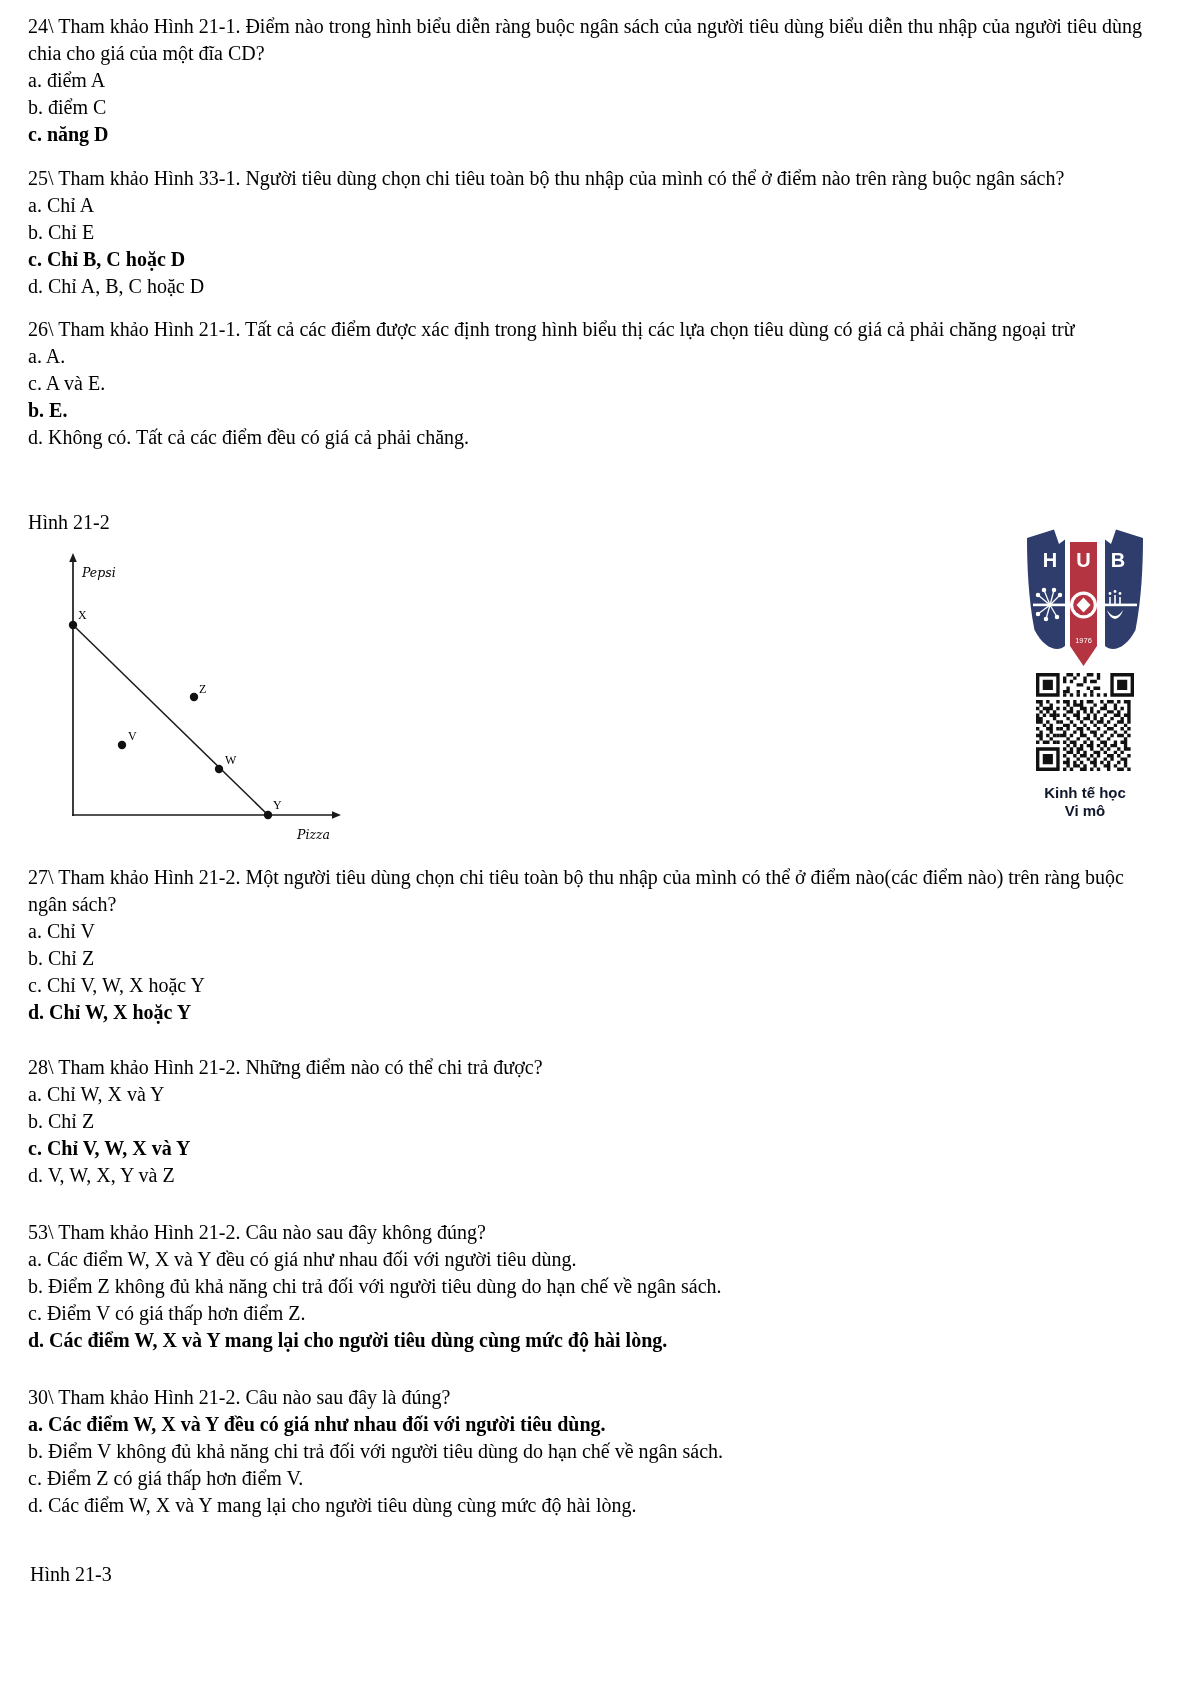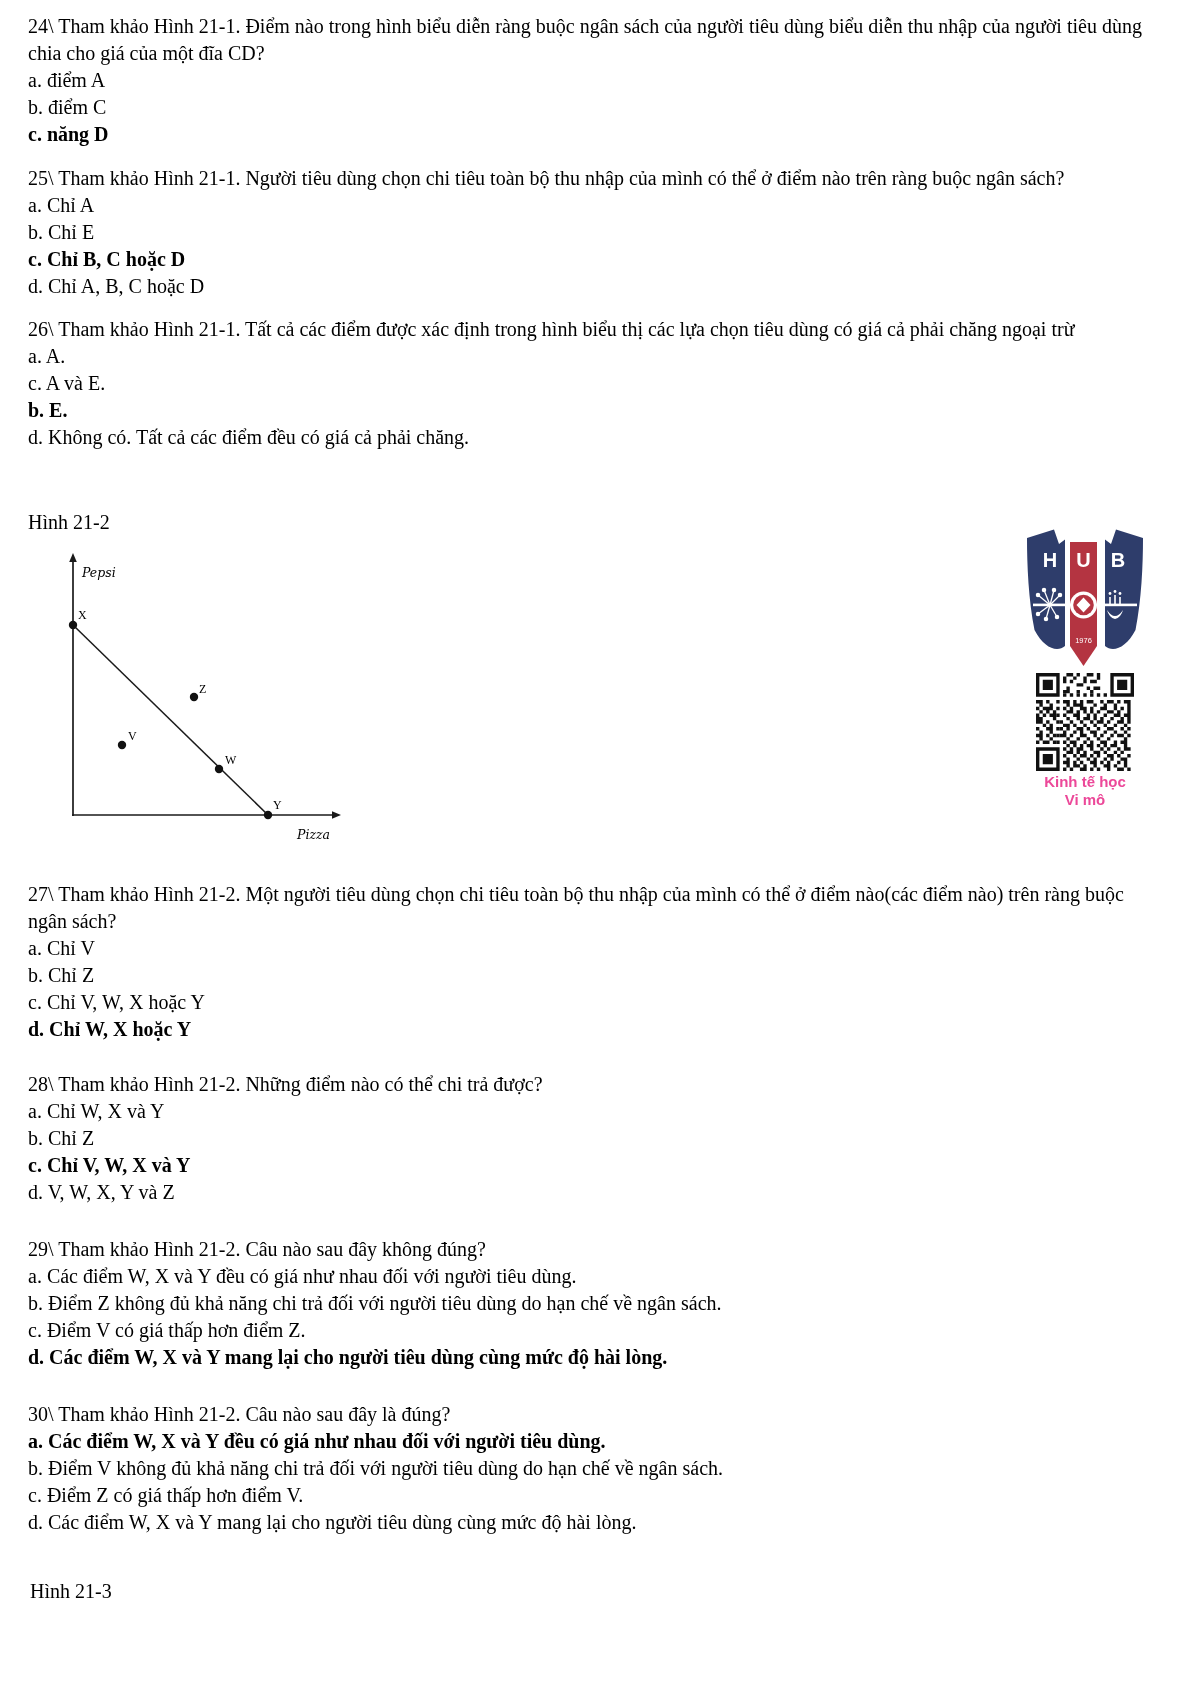--- a/index.html
+++ b/index.html
@@ -10,47 +10,47 @@
   }
   .content{padding:13px 44px 0 28px;width:1134px;box-sizing:content-box}
   p{margin:0}
   .q{margin:0 0 17px 0}
   .q.gap16{margin-bottom:16px}
   .q.gap28{margin-bottom:28px}
   .q.gap30{margin-bottom:30px}
   .opt.bold{font-weight:bold}
   .fig-label{margin-top:58px}
   .graph-wrap{margin:13px 0 0 13px;height:295px}
-  .q27{margin-top:37px}
+  .q27{margin-top:20px}
   .footer-label{margin-top:42px;padding-left:2px}
   
   .brand{position:absolute;left:1025px;top:525px;width:120px;text-align:center}
   .brand svg{display:block;margin:0 auto}
   .brand .qr{margin-top:5px}
   .brand .caption{
-    margin-top:2px;font-family:"Liberation Sans","DejaVu Sans",sans-serif;
-    font-weight:bold;font-size:15px;line-height:18px;color:#ec4899;
+    margin-top:13px;font-family:"Liberation Sans","DejaVu Sans",sans-serif;
+    font-weight:bold;font-size:15px;line-height:18px;color:#0f172a;
   }
   .glabel{font-size:12px;font-family:"Liberation Serif",serif}
   .gilabel{font-size:12.5px;font-style:italic;font-family:"DejaVu Serif",serif}
 </style>
 </head>
 <body>
 
 <div class="content">
 
   <section class="q">
     <p>24\ Tham khảo Hình 21-1. Điểm nào trong hình biểu diễn ràng buộc ngân sách của người tiêu dùng biểu diễn thu nhập của người tiêu dùng chia cho giá của một đĩa CD?</p>
     <p class="opt">a. điểm A</p>
     <p class="opt">b. điểm C</p>
     <p class="opt bold">c. năng D</p>
   </section>
 
   <section class="q gap16">
-    <p>25\ Tham khảo Hình 21-1. Người tiêu dùng chọn chi tiêu toàn bộ thu nhập của mình có thể ở điểm nào trên ràng buộc ngân sách?</p>
+    <p>25\ Tham khảo Hình 33-1. Người tiêu dùng chọn chi tiêu toàn bộ thu nhập của mình có thể ở điểm nào trên ràng buộc ngân sách?</p>
     <p class="opt">a. Chỉ A</p>
     <p class="opt">b. Chỉ E</p>
     <p class="opt bold">c. Chỉ B, C hoặc D</p>
     <p class="opt">d. Chỉ A, B, C hoặc D</p>
   </section>
 
   <section class="q" style="margin-bottom:0">
     <p>26\ Tham khảo Hình 21-1. Tất cả các điểm được xác định trong hình biểu thị các lựa chọn tiêu dùng có giá cả phải chăng ngoại trừ</p>
     <p class="opt">a. A.</p>
     <p class="opt">c. A và E.</p>
@@ -96,21 +96,21 @@
 
   <section class="q gap30">
     <p>28\ Tham khảo Hình 21-2. Những điểm nào có thể chi trả được?</p>
     <p class="opt">a. Chỉ W, X và Y</p>
     <p class="opt">b. Chỉ Z</p>
     <p class="opt bold">c. Chỉ V, W, X và Y</p>
     <p class="opt">d. V, W, X, Y và Z</p>
   </section>
 
   <section class="q gap30">
-    <p>29\ Tham khảo Hình 21-2. Câu nào sau đây không đúng?</p>
+    <p>53\ Tham khảo Hình 21-2. Câu nào sau đây không đúng?</p>
     <p class="opt">a. Các điểm W, X và Y đều có giá như nhau đối với người tiêu dùng.</p>
     <p class="opt">b. Điểm Z không đủ khả năng chi trả đối với người tiêu dùng do hạn chế về ngân sách.</p>
     <p class="opt">c. Điểm V có giá thấp hơn điểm Z.</p>
     <p class="opt bold">d. Các điểm W, X và Y mang lại cho người tiêu dùng cùng mức độ hài lòng.</p>
   </section>
 
   <section class="q" style="margin-bottom:0">
     <p>30\ Tham khảo Hình 21-2. Câu nào sau đây là đúng?</p>
     <p class="opt bold">a. Các điểm W, X và Y đều có giá như nhau đối với người tiêu dùng.</p>
     <p class="opt">b. Điểm V không đủ khả năng chi trả đối với người tiêu dùng do hạn chế về ngân sách.</p>

